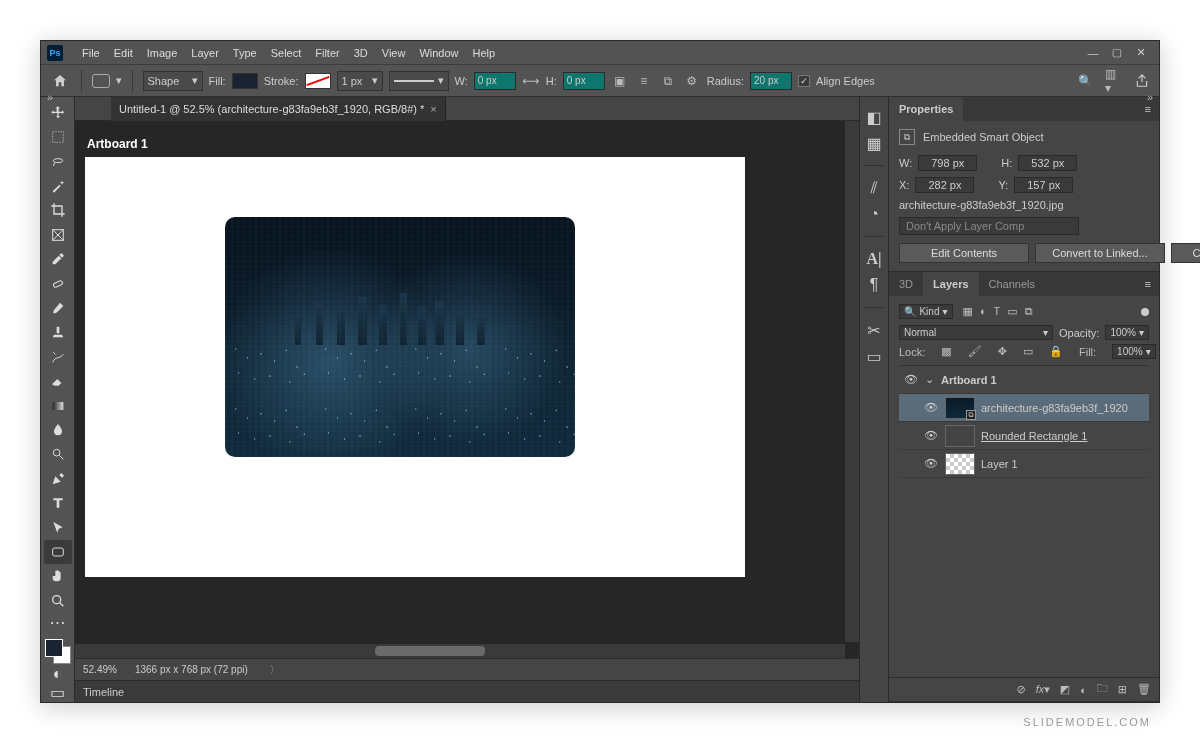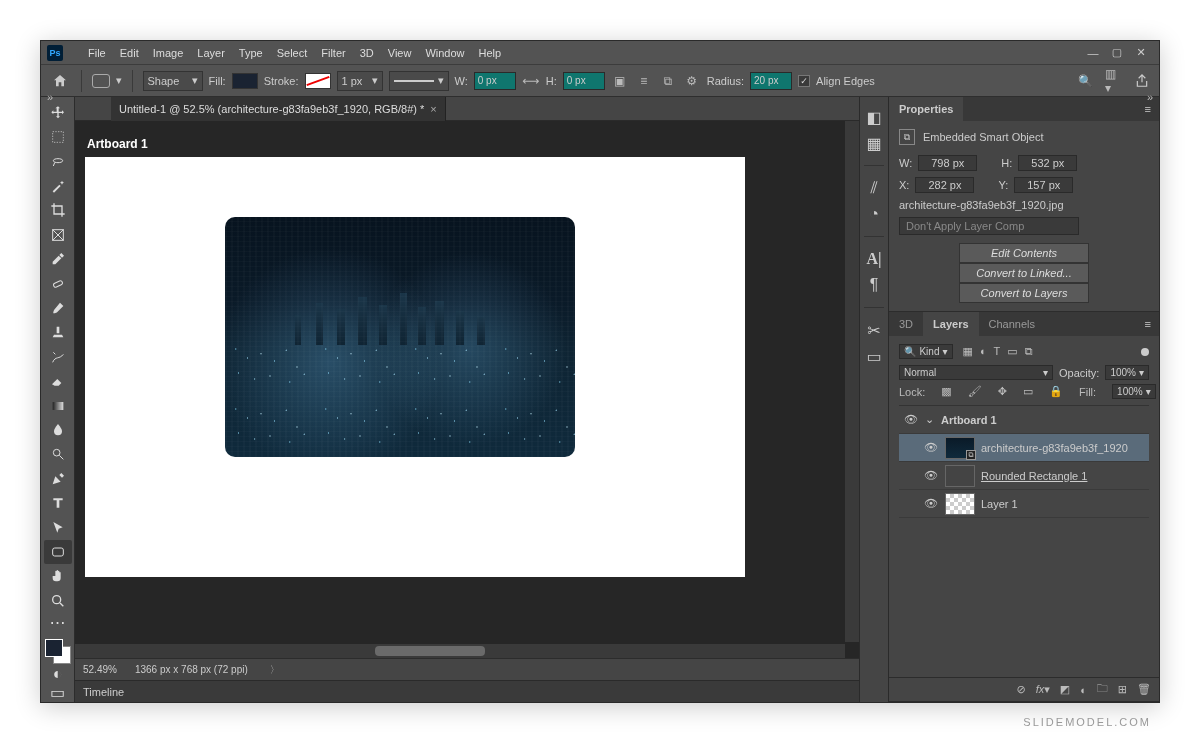--- a/index.html
+++ b/index.html
@@ -1,21 +1,21 @@
 <!DOCTYPE html>
 <html><head>
 <meta charset="utf-8">
 <style>
   * { box-sizing: border-box; margin: 0; padding: 0; font-family: "Segoe UI", Tahoma, sans-serif; }
   body { background: #fff; padding: 40px; }
   .app-frame { width: 1120px; height: 663px; background: #535353; border: 1px solid #2a2a2a; box-shadow: 0 4px 24px rgba(0,0,0,0.2); display: flex; flex-direction: column; position: relative; }
 
   
   .menubar { height: 24px; background: #535353; display: flex; align-items: center; padding: 0 6px; font-size: 11px; color: #ddd; border-bottom: 1px solid #3c3c3c; }
-  .menubar .ps-logo { width: 16px; height: 16px; background: #001e36; color: #31a8ff; font-size: 9px; font-weight: 700; display:flex; align-items:center; justify-content:center; border-radius:2px; margin-right:18px; }
+  .menubar .ps-logo { width: 16px; height: 16px; background: #001e36; color: #31a8ff; font-size: 9px; font-weight: 700; display:flex; align-items:center; justify-content:center; border-radius:2px; margin-right:12px; }
   .menubar .menu-item { padding: 0 7px; cursor: default; }
   .menubar .spacer { flex: 1; }
   .menubar .winbtn { width: 24px; text-align:center; color:#ccc; font-size:11px; }
 
   
   .optionsbar { height: 32px; background: #535353; border-bottom: 1px solid #2e2e2e; display:flex; align-items:center; padding: 0 8px; font-size: 11px; color:#ccc; gap:6px; }
   .optionsbar .home-icon { width:22px; height:22px; display:flex; align-items:center; justify-content:center; }
   .optionsbar .divider { width:1px; height:22px; background:#3a3a3a; margin:0 4px; }
   .optionsbar .shape-thumb { width:18px; height:14px; border:1px solid #aaa; border-radius:3px; display:inline-block; }
   .optionsbar select.combo, .optionsbar .combo { background:#4a4a4a; border:1px solid #333; color:#ccc; font-size:11px; height:20px; padding:0 4px; }
@@ -102,21 +102,21 @@
   .panel-menu { margin-left:auto; padding:0 8px; color:#ccc; }
   .panel-body { padding:8px 10px; }
   .prop-type { display:flex; align-items:center; gap:8px; margin-bottom:10px; }
   .prop-type .icon { width:16px; height:16px; border:1px solid #888; font-size:9px; display:flex; align-items:center; justify-content:center; }
   .prop-row { display:flex; gap:24px; margin-bottom:6px; }
   .prop-field { display:flex; align-items:center; gap:6px; }
   .prop-field .lab { color:#ccc; }
   .prop-field .val { background:#3a3a3a; border:1px solid #2a2a2a; padding:1px 12px; min-width:48px; text-align:left; }
   .fname { color:#ccc; margin:6px 0; }
   .lc-combo { background:#3a3a3a; border:1px solid #2a2a2a; color:#888; padding:2px 6px; width:180px; }
-  .btncol { display:flex; flex-direction:column; align-items:center; margin-top:8px;font-style:italic; }
+  .btncol { display:flex; flex-direction:row; gap:6px; align-items:center; margin-top:8px; }
   .psbtn { background:#5a5a5a; border:1px solid #333; color:#ddd; padding:3px 14px; font-size:11px; min-width:130px; text-align:center; }
 
   .layers-filter { display:flex; align-items:center; gap:4px; margin-bottom:6px; }
   .lf-combo { background:#3a3a3a; border:1px solid #2a2a2a; color:#ccc; font-size:10px; padding:1px 4px; display:flex; align-items:center; gap:3px;}
   .lf-icons { display:flex; gap:7px; margin-left:6px; color:#bbb; font-size:11px; }
   .lf-dot { width:8px; height:8px; border-radius:50%; background:#ccc; display:inline-block; margin-left:auto; }
   .layers-mode { display:flex; align-items:center; gap:6px; margin-bottom:4px; }
   .layers-mode .combo { flex:1; }
   .layers-lock { display:flex; align-items:center; gap:16px; margin-bottom:6px; color:#bbb; }
   .layers-lock .li { font-size:11px; }

